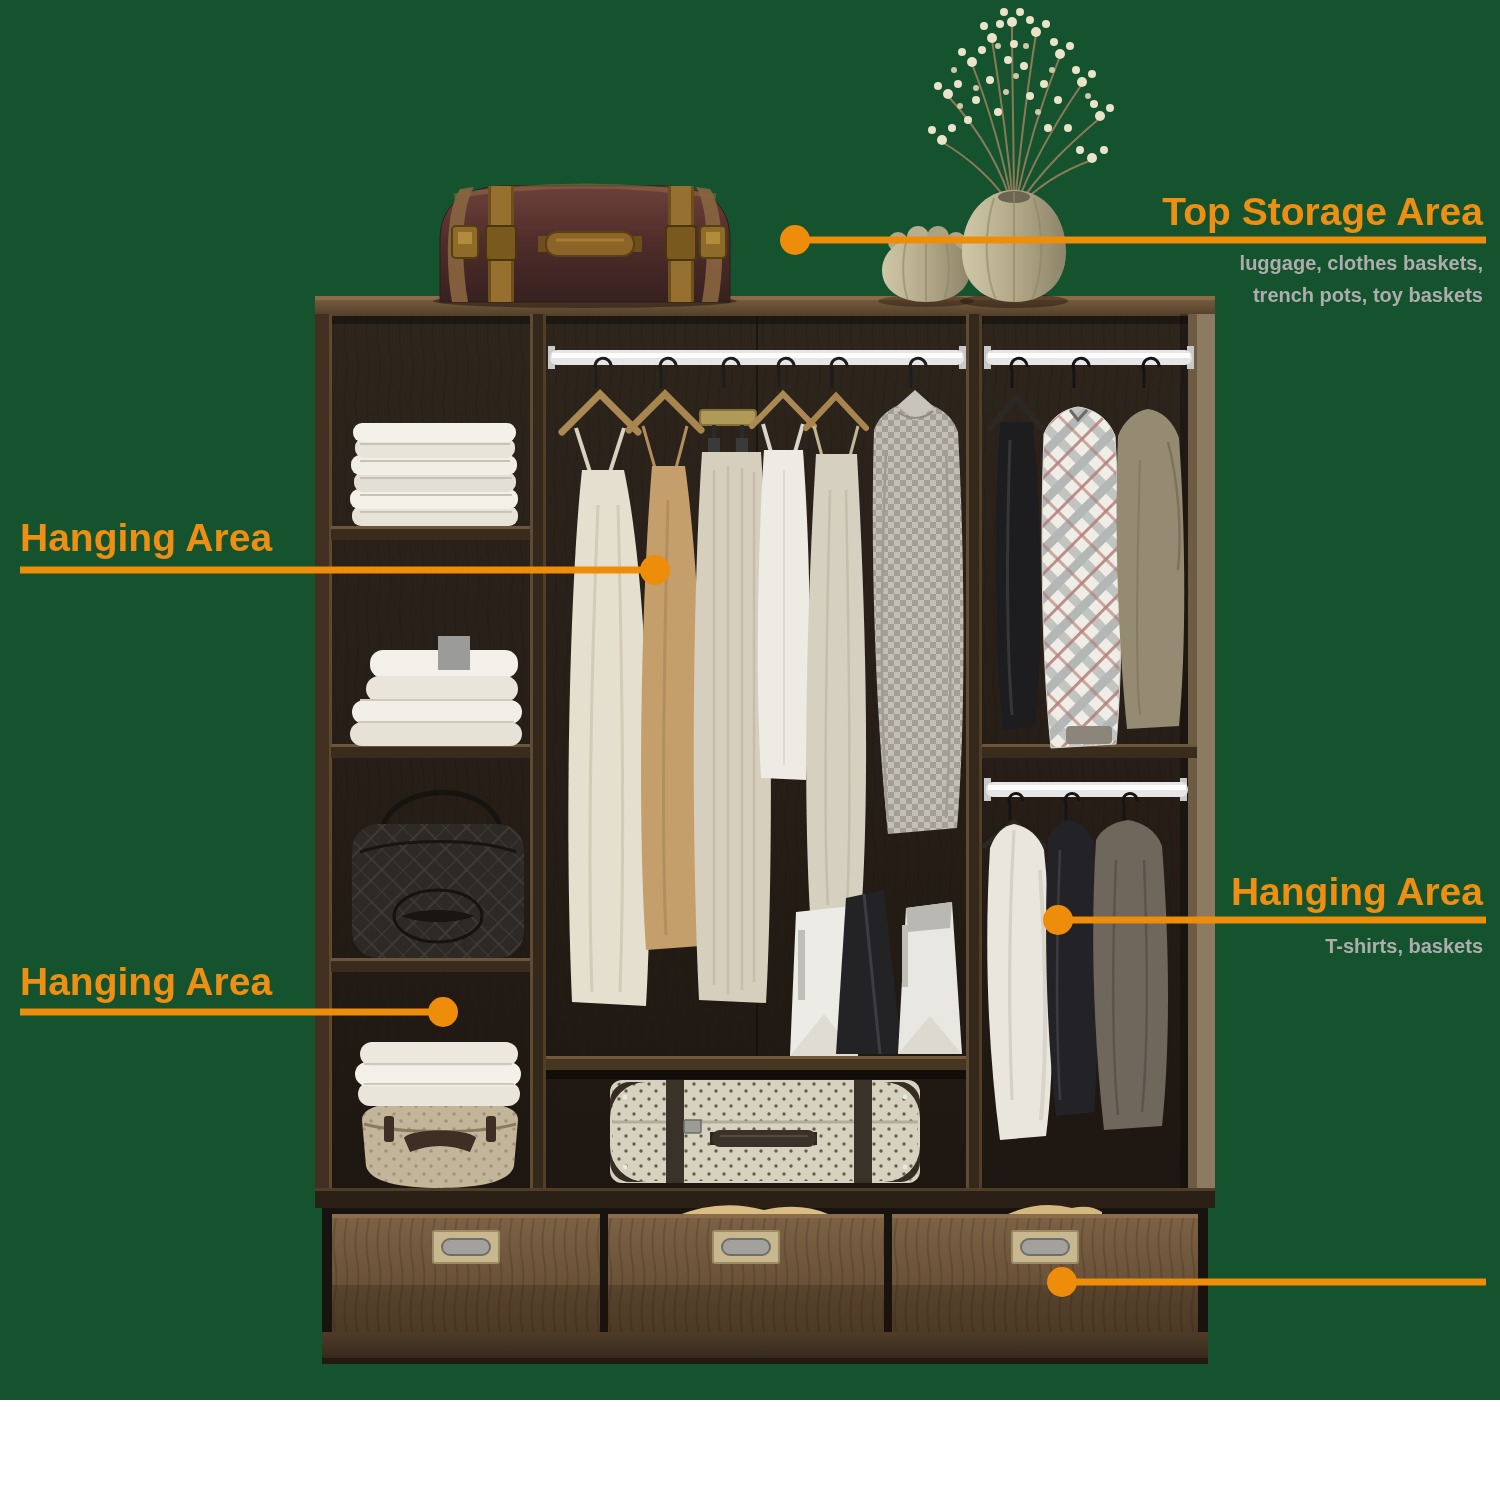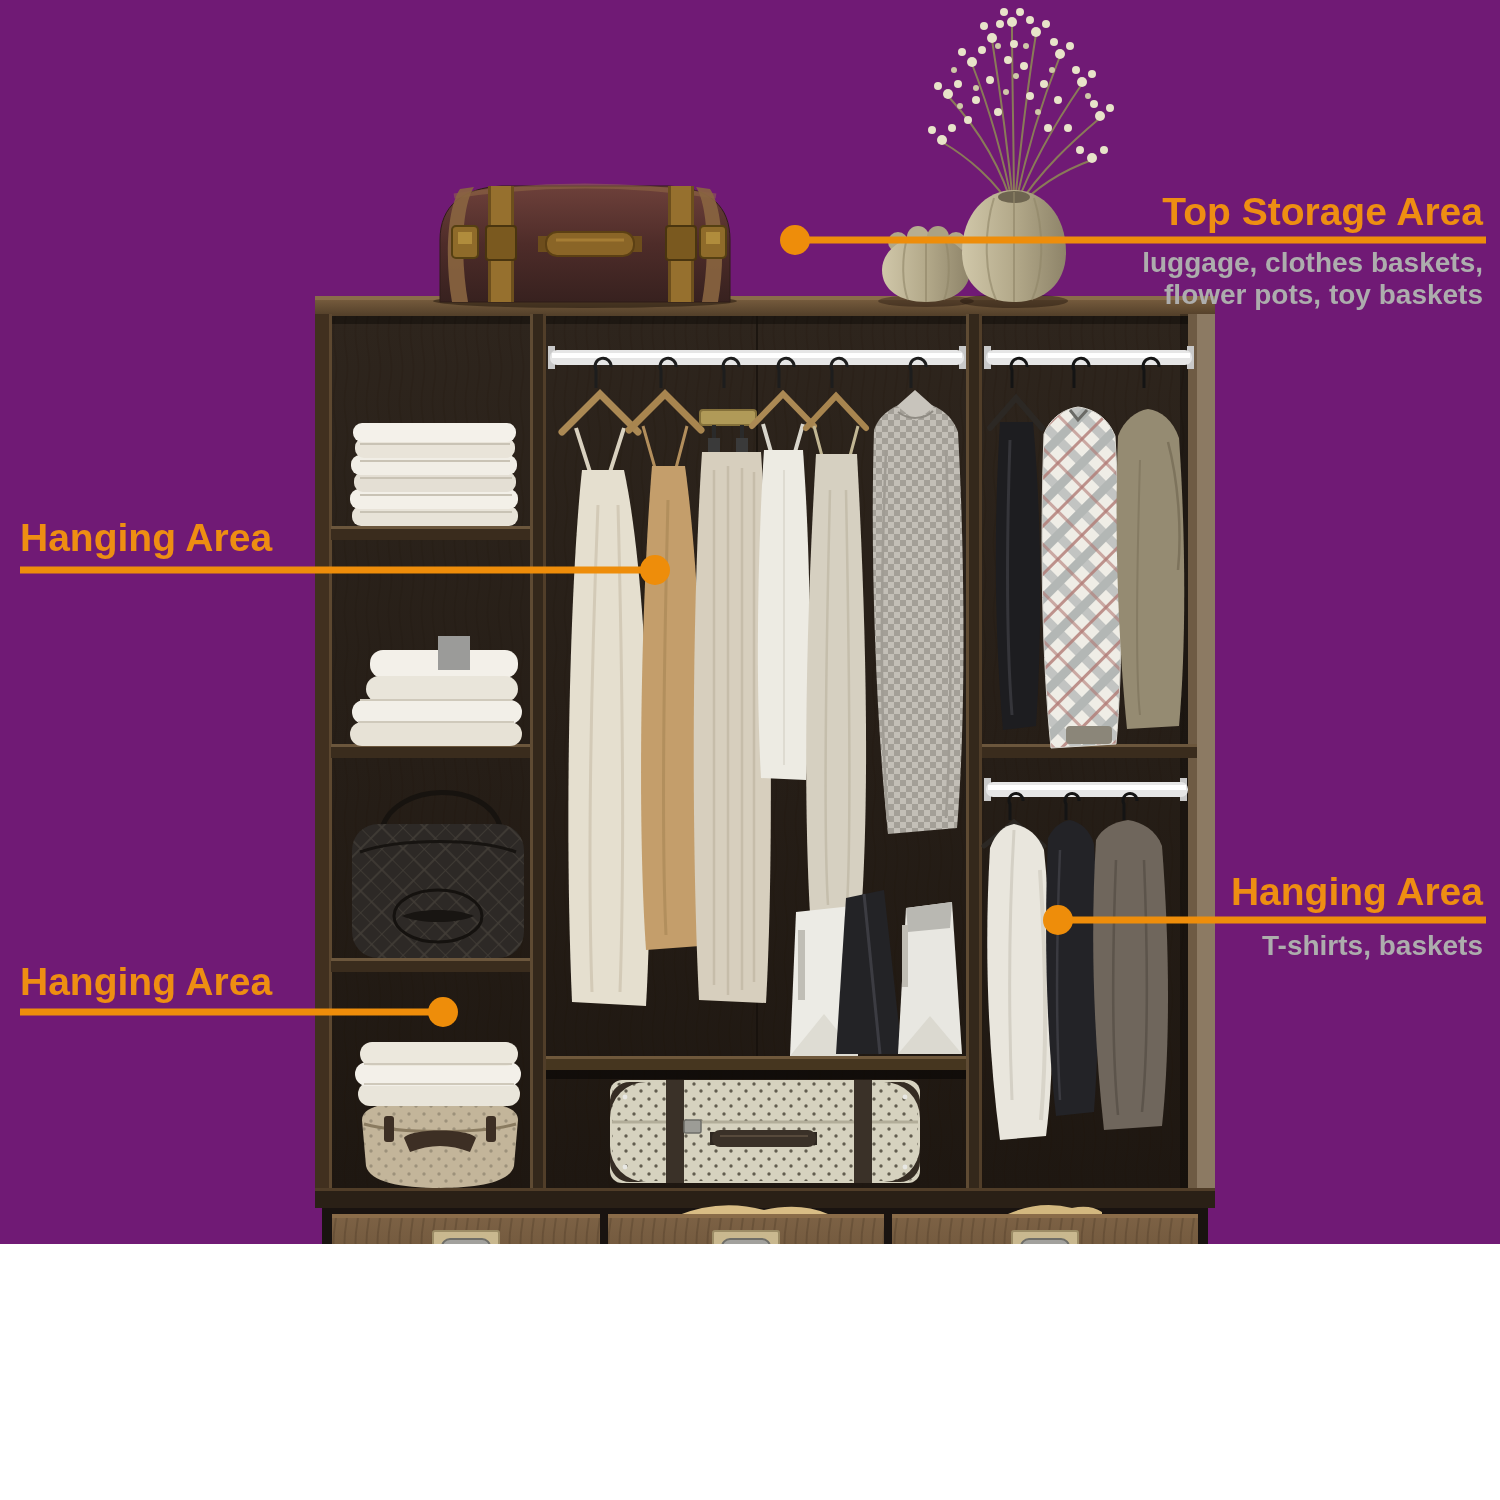--- a/index.html
+++ b/index.html
@@ -1,20 +1,20 @@
 <!DOCTYPE html>
 <html><head>
 <meta charset="utf-8">
 <style>
   html,body{margin:0;padding:0;background:#ffffff;}
-  .stage{position:relative;width:1500px;height:1244px;background:#701a75;overflow:hidden;
+  .stage{position:relative;width:1500px;height:1400px;background:#14532d;overflow:hidden;
          font-family:"Liberation Sans",sans-serif;}
   svg.scene{position:absolute;left:0;top:0;}
   .co-t{position:absolute;font-weight:bold;font-size:39px;line-height:44px;color:#ee8e12;white-space:nowrap;}
-  .co-s{position:absolute;font-weight:bold;font-size:28px;line-height:32px;color:#adadad;white-space:nowrap;}
+  .co-s{position:absolute;font-weight:bold;font-size:20px;line-height:32px;color:#adadad;white-space:nowrap;}
   .ra{right:17px;text-align:right;}
   .la{left:20px;text-align:left;}
 </style>
 </head>
 <body>
 
 <div class="stage">
 
 <svg class="scene" width="1500" height="1500" viewBox="0 0 1500 1500">
   <defs>
@@ -454,21 +454,21 @@
     <circle cx="655" cy="570" r="15"></circle>
     <circle cx="443" cy="1012" r="15"></circle>
     <circle cx="1058" cy="920" r="15"></circle>
     <circle cx="1062" cy="1282" r="15"></circle>
   </g>
 </svg>
 
 <div class="co-t ra" style="top:190px">Top Storage Area</div>
 <div class="co-s ra" style="top:247px">
   <div>luggage, clothes baskets,</div>
-  <div>flower pots, toy baskets</div>
+  <div>trench pots, toy baskets</div>
 </div>
 
 <div class="co-t la" style="top:516px">Hanging Area</div>
 
 <div class="co-t la" style="top:960px">Hanging Area</div>
 
 <div class="co-t ra" style="top:870px">Hanging Area</div>
 <div class="co-s ra" style="top:930px">
   <div>T-shirts, baskets</div>
 </div>

